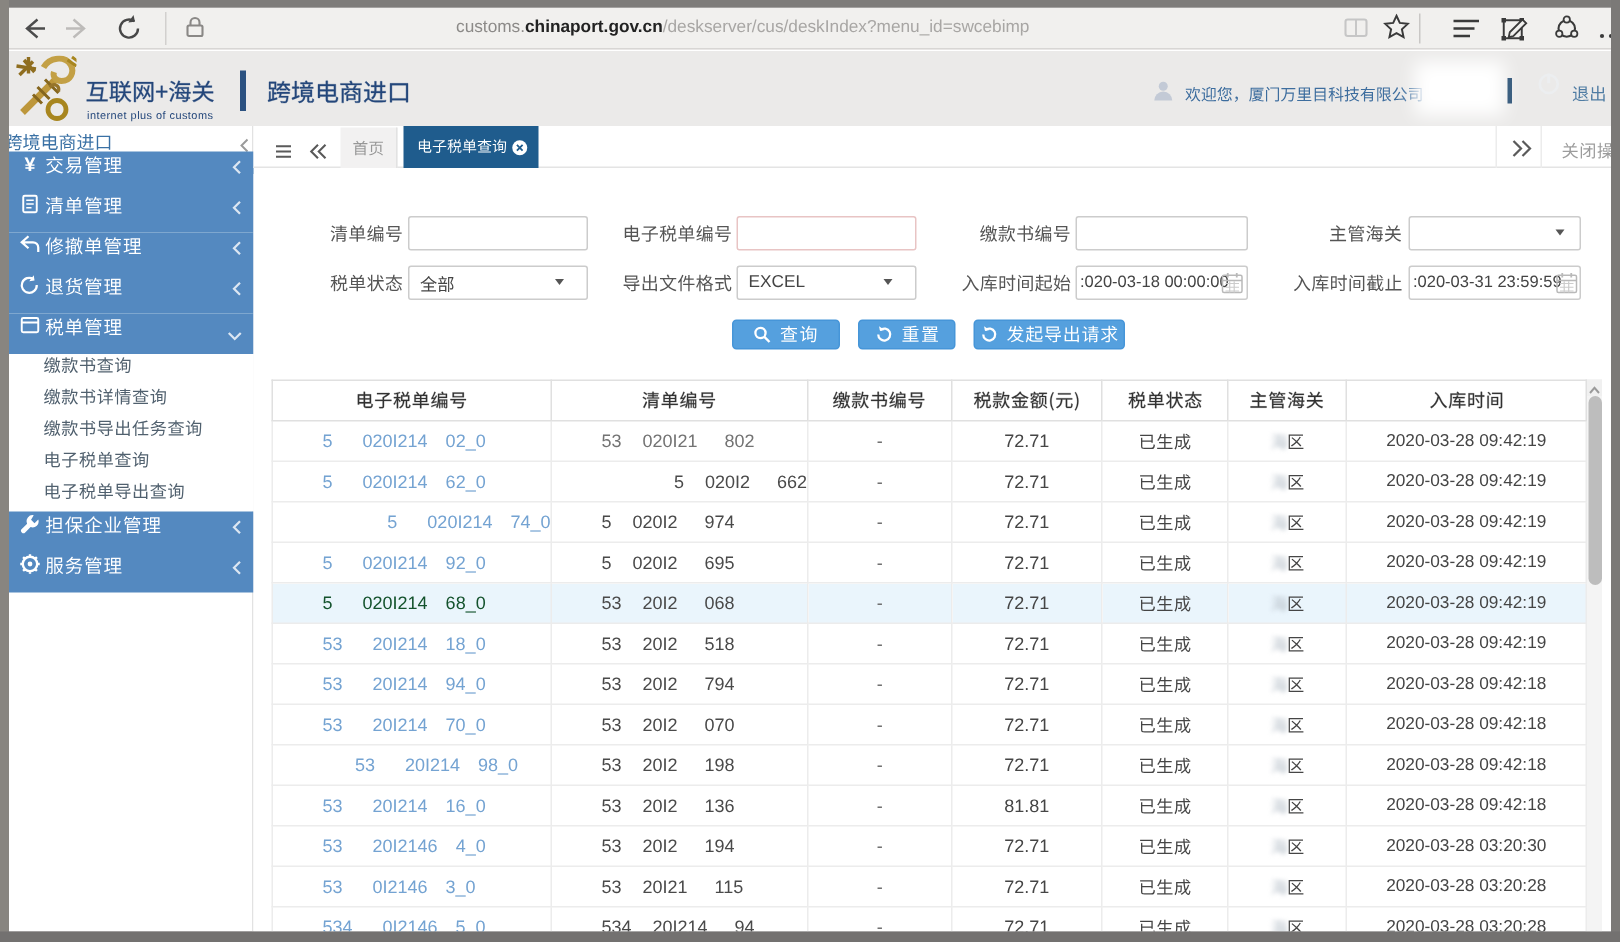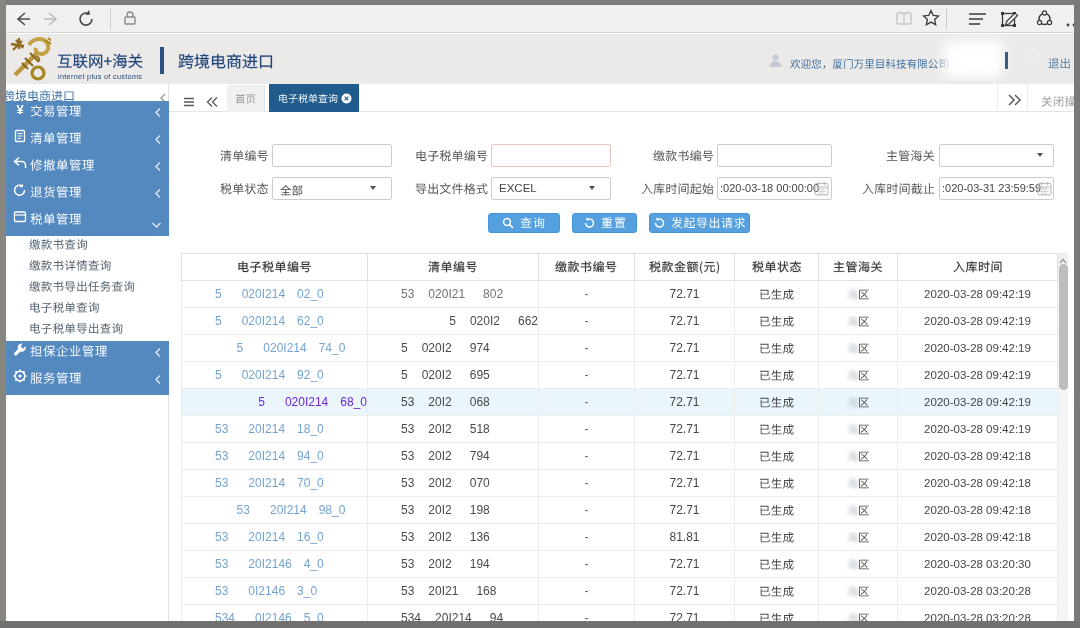--- a/index.html
+++ b/index.html
@@ -129,20 +129,21 @@
         </svg></div>
       <div class="abs" style="left:70px;top:4px"><svg width="20" height="20" viewBox="0 0 20 20" style="">
           <path d="M16 10 A6 6 0 1 1 13.5 5.2" stroke="#474747" stroke-width="1.6" fill="none"></path>
           <path d="M13 1 L14 5.5 L9.5 6 Z" fill="#474747"></path>
         </svg></div>
       <div class="abs" style="left:104px;top:3px;width:1px;height:22px;background:#d2d0ce"></div>
       <div class="abs" style="left:116px;top:5px"><svg width="16" height="16" viewBox="0 0 16 16" style="">
           <rect x="3" y="7" width="10" height="7" rx="1" fill="none" stroke="#8a8886" stroke-width="1.4"></rect>
           <path d="M5 7 V5 a3 3 0 0 1 6 0 V7" fill="none" stroke="#8a8886" stroke-width="1.4"></path>
         </svg></div>
+      <div class="abs" style="left:298px;top:7px;font-size:11.5px;color:#a2a09e;white-space:nowrap"><span style="color:#8c8a88">customs.</span><span style="color:#222;font-weight:bold">chinaport.gov.cn</span><span style="color:#a8a6a4">/deskserver/cus/deskIndex?menu_id=swcebimp</span></div>
       <div class="abs" style="left:889px;top:5px"><svg width="18" height="18" viewBox="0 0 18 18" style="">
           <rect x="2" y="3" width="14" height="11" rx="1.5" fill="none" stroke="#c6c6c6" stroke-width="1.4"></rect>
           <path d="M9 3 V14" stroke="#c6c6c6" stroke-width="1.3"></path>
         </svg></div>
       <div class="abs" style="left:916px;top:4px"><svg width="18" height="18" viewBox="0 0 18 18" style="">
           <path d="M9 1.5 L11.2 6.3 L16.5 6.9 L12.6 10.5 L13.7 15.7 L9 13.1 L4.3 15.7 L5.4 10.5 L1.5 6.9 L6.8 6.3 Z" fill="none" stroke="#3a3a3a" stroke-width="1.3"></path>
         </svg></div>
       <div class="abs" style="left:940px;top:4px;width:1px;height:20px;background:#c9c7c5"></div>
       <div class="abs" style="left:962px;top:7px"><svg width="19" height="14" viewBox="0 0 19 14" style="">
           <path d="M1 2 H18 M1 7 H15 M1 12 H12" stroke="#3a3a3a" stroke-width="1.7"></path>
@@ -740,21 +741,21 @@
                       <use href="#g6d77" x="0"></use>
                     </g>
                   </svg><svg class="t" style="width:11.5px;height:15.0px;" viewBox="0 0 1000 1300">
                     <g fill="#454545" transform="translate(0,1020) scale(1,-1)">
                       <use href="#g533a" x="0"></use>
                     </g>
                   </svg></span></td>
               <td style="font-size:11.5px">2020-03-28 09:42:19</td>
             </tr>
             <tr>
-              <td style="text-align:center;color:#74a3d2"><span style="padding-left:33px;display:inline-block"></span><span>5</span><span style="display:inline-block;width:20px"></span><span>020I214</span><span style="display:inline-block;width:12px"></span><span>74_0</span></td>
+              <td style="text-align:right;color:#74a3d2"><span style="padding-left:33px;display:inline-block"></span><span>5</span><span style="display:inline-block;width:20px"></span><span>020I214</span><span style="display:inline-block;width:12px"></span><span>74_0</span></td>
               <td style="text-align:left;color:#4a4a4a"><span style="padding-left:33px;display:inline-block"></span><span>5</span><span style="display:inline-block;width:14px"></span><span>020I2</span><span style="display:inline-block;width:18px"></span><span>974</span></td>
               <td style="color:#666">-</td>
               <td>72.71</td>
               <td><span style="display:inline-block"><svg class="t" style="width:35.4px;height:15.0px;" viewBox="0 0 3078 1300">
                     <g fill="#454545" transform="translate(0,1020) scale(1,-1)">
                       <use href="#g5df2" x="0"></use>
                       <use href="#g751f" x="1026"></use>
                       <use href="#g6210" x="2052"></use>
                     </g>
                   </svg></span></td>
@@ -786,21 +787,21 @@
                       <use href="#g6d77" x="0"></use>
                     </g>
                   </svg><svg class="t" style="width:11.5px;height:15.0px;" viewBox="0 0 1000 1300">
                     <g fill="#454545" transform="translate(0,1020) scale(1,-1)">
                       <use href="#g533a" x="0"></use>
                     </g>
                   </svg></span></td>
               <td style="font-size:11.5px">2020-03-28 09:42:19</td>
             </tr>
             <tr style="background:#eaf5fc">
-              <td style="text-align:right;color:#6d28d9"><span style="padding-left:33px;display:inline-block"></span><span>5</span><span style="display:inline-block;width:20px"></span><span>020I214</span><span style="display:inline-block;width:12px"></span><span>68_0</span></td>
+              <td style="text-align:left;color:#14532d"><span style="padding-left:33px;display:inline-block"></span><span>5</span><span style="display:inline-block;width:20px"></span><span>020I214</span><span style="display:inline-block;width:12px"></span><span>68_0</span></td>
               <td style="text-align:left;color:#4a4a4a"><span style="padding-left:33px;display:inline-block"></span><span>53</span><span style="display:inline-block;width:14px"></span><span>20I2</span><span style="display:inline-block;width:18px"></span><span>068</span></td>
               <td style="color:#666">-</td>
               <td>72.71</td>
               <td><span style="display:inline-block"><svg class="t" style="width:35.4px;height:15.0px;" viewBox="0 0 3078 1300">
                     <g fill="#454545" transform="translate(0,1020) scale(1,-1)">
                       <use href="#g5df2" x="0"></use>
                       <use href="#g751f" x="1026"></use>
                       <use href="#g6210" x="2052"></use>
                     </g>
                   </svg></span></td>
@@ -948,21 +949,21 @@
                     </g>
                   </svg><svg class="t" style="width:11.5px;height:15.0px;" viewBox="0 0 1000 1300">
                     <g fill="#454545" transform="translate(0,1020) scale(1,-1)">
                       <use href="#g533a" x="0"></use>
                     </g>
                   </svg></span></td>
               <td style="font-size:11.5px">2020-03-28 03:20:30</td>
             </tr>
             <tr>
               <td style="text-align:left;color:#74a3d2"><span style="padding-left:33px;display:inline-block"></span><span>53</span><span style="display:inline-block;width:20px"></span><span>0I2146</span><span style="display:inline-block;width:12px"></span><span>3_0</span></td>
-              <td style="text-align:left;color:#4a4a4a"><span style="padding-left:33px;display:inline-block"></span><span>53</span><span style="display:inline-block;width:14px"></span><span>20I21</span><span style="display:inline-block;width:18px"></span><span>168</span></td>
+              <td style="text-align:left;color:#4a4a4a"><span style="padding-left:33px;display:inline-block"></span><span>53</span><span style="display:inline-block;width:14px"></span><span>20I21</span><span style="display:inline-block;width:18px"></span><span>115</span></td>
               <td style="color:#666">-</td>
               <td>72.71</td>
               <td><span style="display:inline-block"><svg class="t" style="width:35.4px;height:15.0px;" viewBox="0 0 3078 1300">
                     <g fill="#454545" transform="translate(0,1020) scale(1,-1)">
                       <use href="#g5df2" x="0"></use>
                       <use href="#g751f" x="1026"></use>
                       <use href="#g6210" x="2052"></use>
                     </g>
                   </svg></span></td>
               <td><span style="display:inline-block"><svg class="t" style="width:11.5px;height:15.0px;filter:blur(1.5px);" viewBox="0 0 1000 1300">

